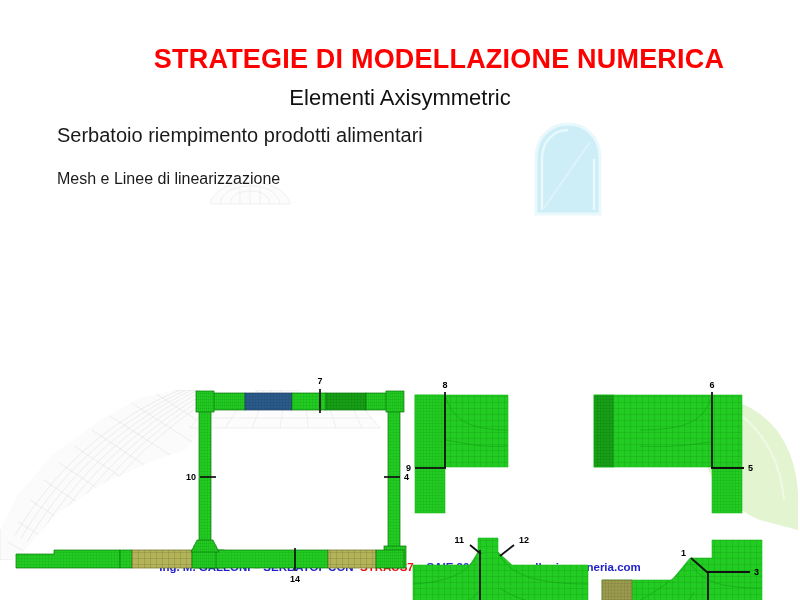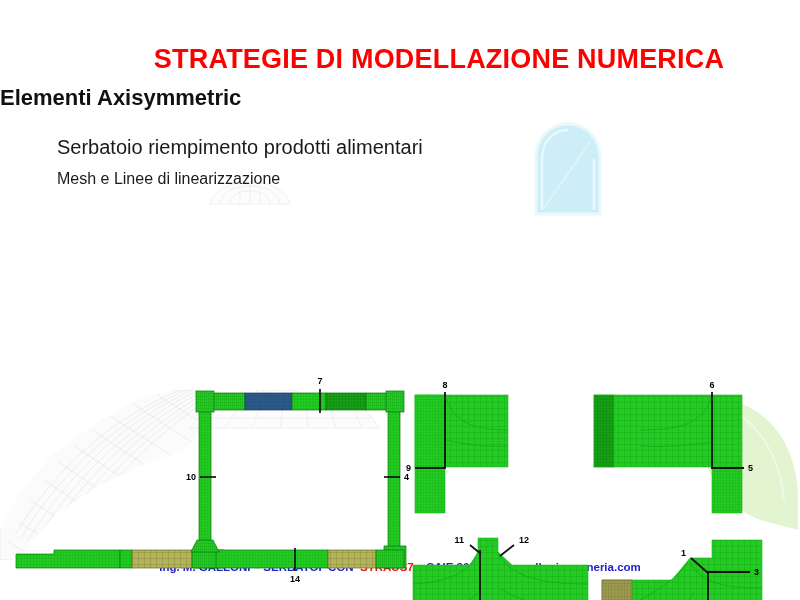--- a/index.html
+++ b/index.html
@@ -13,26 +13,26 @@
   #slide{position:absolute;inset:0;width:800px;height:600px;overflow:hidden;}
 
   
   .title{
     position:absolute;top:44px;left:0;width:800px;text-align:center;
     font-size:27px;font-weight:bold;color:#ff0000;letter-spacing:0.2px;
     font-family:"Liberation Sans", sans-serif;
     margin-left:39px;
   }
   .subtitle{
-    position:absolute;top:85px;left:0;width:800px;
-    font-size:22px;font-weight:bold;color:#111111;
+    position:absolute;top:85px;left:0;width:800px;text-align:center;
+    font-size:22px;font-weight:normal;color:#111111;
     font-family:"Liberation Sans", sans-serif;
   }
   .line1{
-    position:absolute;top:136px;left:57px;
+    position:absolute;top:124px;left:57px;
     font-size:20px;color:#1a1a1a;font-family:"Liberation Sans", sans-serif;
   }
   .line2{
     position:absolute;top:170px;left:57px;
     font-size:16px;color:#1a1a1a;font-family:"Liberation Sans", sans-serif;
   }
   .footer{
     position:absolute;top:561px;left:0;width:800px;text-align:center;
     font-size:11.5px;font-weight:bold;color:#2222cc;
     font-family:"Liberation Sans", sans-serif;white-space:pre;

